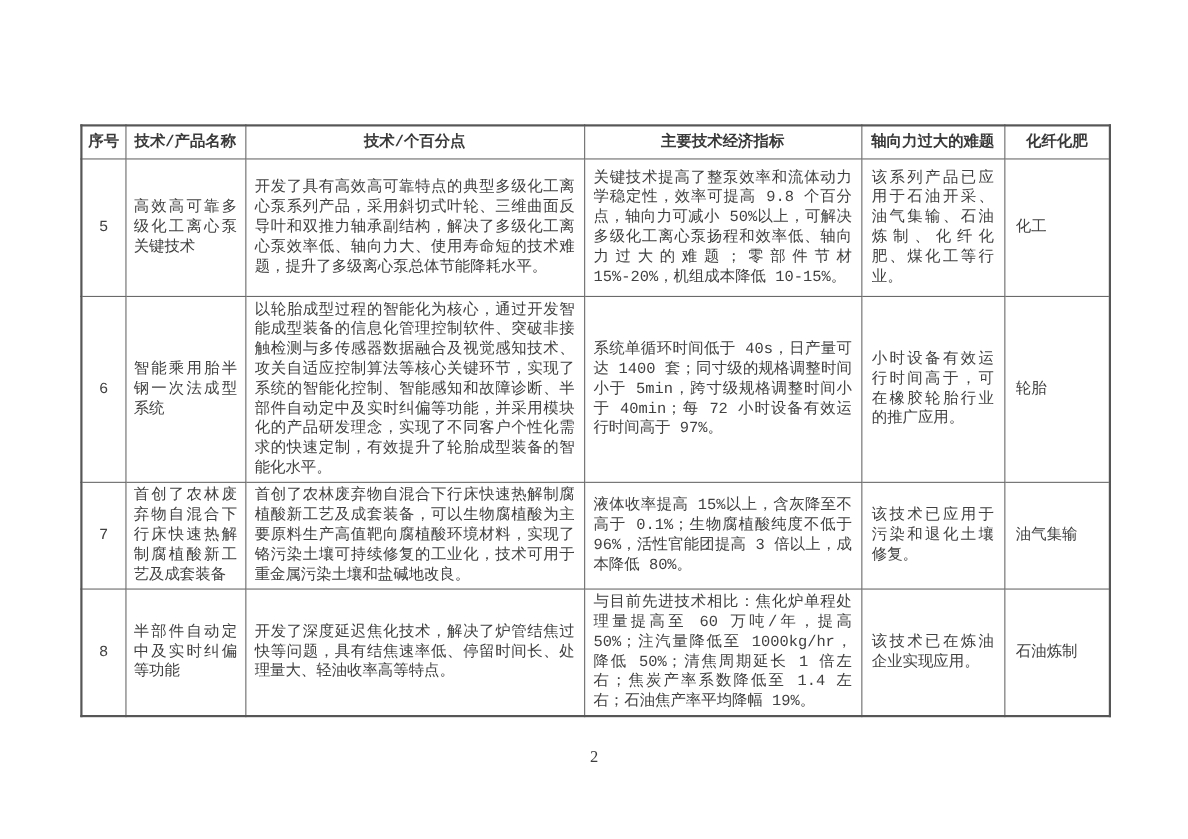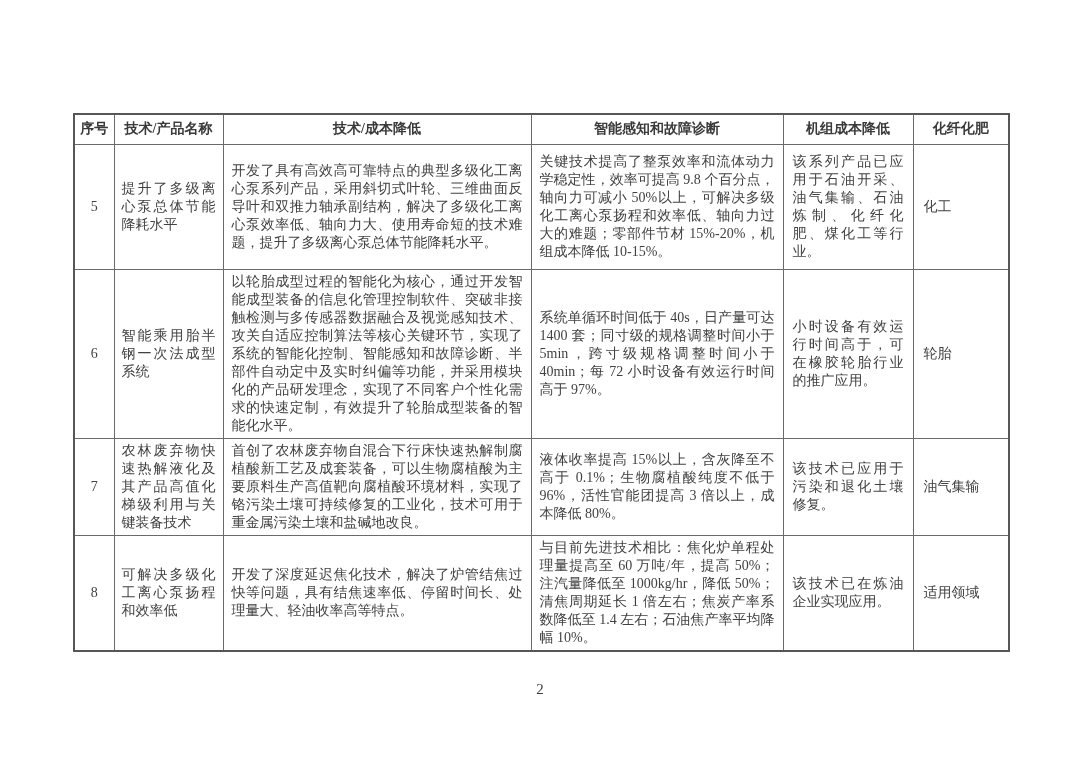--- a/index.html
+++ b/index.html
@@ -27,20 +27,21 @@
     width: 935px;
     border-collapse: collapse;
     table-layout: fixed;
     border: 2px solid #565656;
   }
   .tech-table th,
   .tech-table td {
     border: 1px solid #6a6a6a;
     box-sizing: border-box;
     overflow: hidden;
+    font-family: Liberation Mono, monospace;
   }
   .tech-table th {
     font-size: 14px;
     font-weight: bold;
     text-align: center;
     height: 30px;
     padding: 2px 3px;
     color: #3a3a3a;
     white-space: nowrap;
   }
@@ -102,57 +103,57 @@
       <col style="width:109px">
       <col style="width:308px">
       <col style="width:252px">
       <col style="width:130px">
       <col style="width:96px">
     </colgroup>
     <thead>
       <tr>
         <th>序号</th>
         <th>技术/产品名称</th>
-        <th>技术/成本降低</th>
-        <th>智能感知和故障诊断</th>
-        <th>机组成本降低</th>
+        <th>技术/个百分点</th>
+        <th>主要技术经济指标</th>
+        <th>轴向力过大的难题</th>
         <th>化纤化肥</th>
       </tr>
     </thead>
     <tbody>
       <tr class="r0">
         <td class="c-no">5</td>
-        <td class="c-name">提升了多级离心泵总体节能降耗水平</td>
+        <td class="c-name">高效高可靠多级化工离心泵关键技术</td>
         <td class="c-intro">开发了具有高效高可靠特点的典型多级化工离心泵系列产品，采用斜切式叶轮、三维曲面反导叶和双推力轴承副结构，解决了多级化工离心泵效率低、轴向力大、使用寿命短的技术难题，提升了多级离心泵总体节能降耗水平。</td>
         <td class="c-ind">关键技术提高了整泵效率和流体动力学稳定性，效率可提高 9.8 个百分点，轴向力可减小 50%以上，可解决多级化工离心泵扬程和效率低、轴向力过大的难题；零部件节材 15%-20%，机组成本降低 10-15%。</td>
         <td class="c-app">该系列产品已应用于石油开采、油气集输、石油炼制、化纤化肥、煤化工等行业。</td>
         <td class="c-field">化工</td>
       </tr>
       <tr class="r1">
         <td class="c-no">6</td>
         <td class="c-name">智能乘用胎半钢一次法成型系统</td>
         <td class="c-intro">以轮胎成型过程的智能化为核心，通过开发智能成型装备的信息化管理控制软件、突破非接触检测与多传感器数据融合及视觉感知技术、攻关自适应控制算法等核心关键环节，实现了系统的智能化控制、智能感知和故障诊断、半部件自动定中及实时纠偏等功能，并采用模块化的产品研发理念，实现了不同客户个性化需求的快速定制，有效提升了轮胎成型装备的智能化水平。</td>
         <td class="c-ind">系统单循环时间低于 40s，日产量可达 1400 套；同寸级的规格调整时间小于 5min，跨寸级规格调整时间小于 40min；每 72 小时设备有效运行时间高于 97%。</td>
         <td class="c-app">小时设备有效运行时间高于，可在橡胶轮胎行业的推广应用。</td>
         <td class="c-field">轮胎</td>
       </tr>
       <tr class="r2">
         <td class="c-no">7</td>
-        <td class="c-name">农林废弃物快速热解液化及其产品高值化梯级利用与关键装备技术</td>
+        <td class="c-name">首创了农林废弃物自混合下行床快速热解制腐植酸新工艺及成套装备</td>
         <td class="c-intro">首创了农林废弃物自混合下行床快速热解制腐植酸新工艺及成套装备，可以生物腐植酸为主要原料生产高值靶向腐植酸环境材料，实现了铬污染土壤可持续修复的工业化，技术可用于重金属污染土壤和盐碱地改良。</td>
         <td class="c-ind">液体收率提高 15%以上，含灰降至不高于 0.1%；生物腐植酸纯度不低于 96%，活性官能团提高 3 倍以上，成本降低 80%。</td>
         <td class="c-app">该技术已应用于污染和退化土壤修复。</td>
         <td class="c-field">油气集输</td>
       </tr>
       <tr class="r3">
         <td class="c-no">8</td>
-        <td class="c-name">可解决多级化工离心泵扬程和效率低</td>
+        <td class="c-name">半部件自动定中及实时纠偏等功能</td>
         <td class="c-intro">开发了深度延迟焦化技术，解决了炉管结焦过快等问题，具有结焦速率低、停留时间长、处理量大、轻油收率高等特点。</td>
-        <td class="c-ind">与目前先进技术相比：焦化炉单程处理量提高至 60 万吨/年，提高 50%；注汽量降低至 1000kg/hr，降低 50%；清焦周期延长 1 倍左右；焦炭产率系数降低至 1.4 左右；石油焦产率平均降幅 10%。</td>
+        <td class="c-ind">与目前先进技术相比：焦化炉单程处理量提高至 60 万吨/年，提高 50%；注汽量降低至 1000kg/hr，降低 50%；清焦周期延长 1 倍左右；焦炭产率系数降低至 1.4 左右；石油焦产率平均降幅 19%。</td>
         <td class="c-app">该技术已在炼油企业实现应用。</td>
-        <td class="c-field">适用领域</td>
+        <td class="c-field">石油炼制</td>
       </tr>
     </tbody>
   </table>
 
   <div class="page-number">2</div>
 
 </div>
 
 </body></html>

